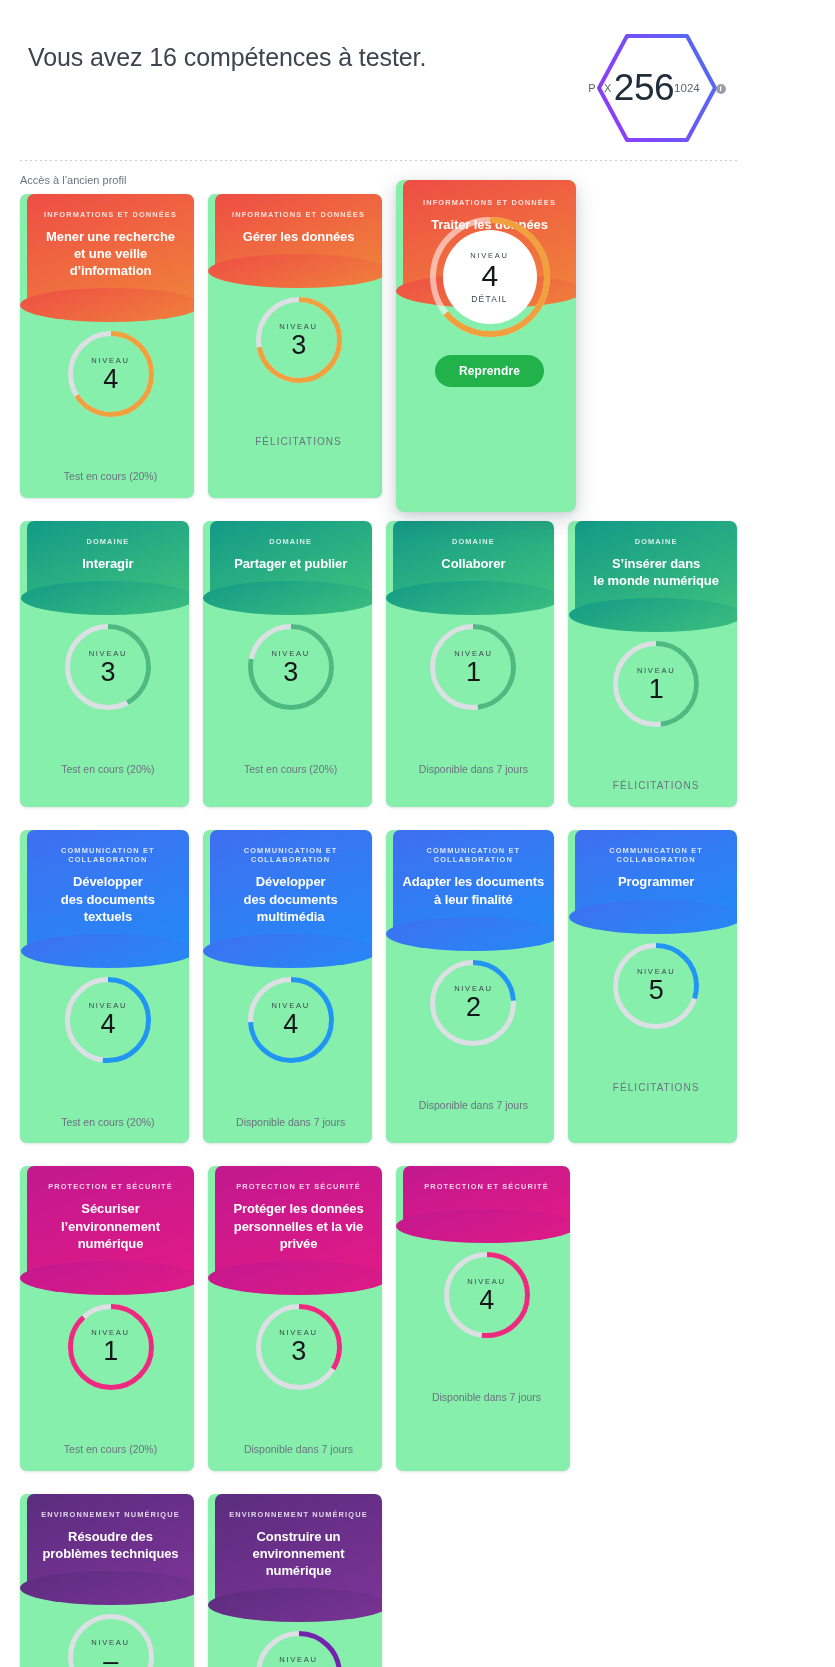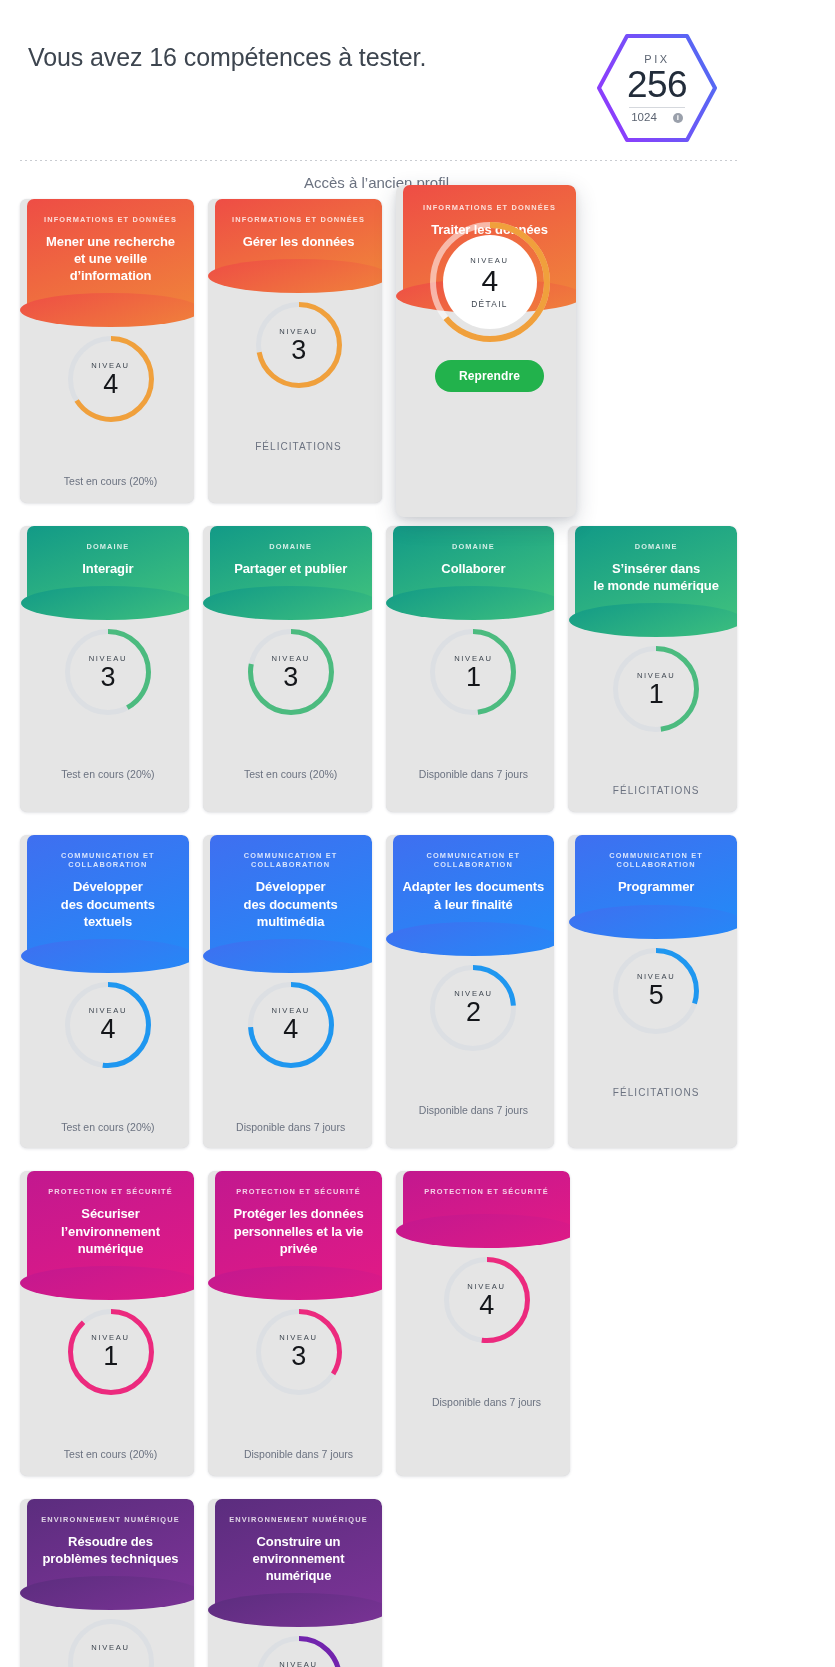--- a/index.html
+++ b/index.html
@@ -20,21 +20,21 @@
   }
   .header-text {
     font-size: 25px; line-height: 1.42; color: #3d454f; font-weight: 400;
     letter-spacing: -0.1px; padding-top: 14px;
   }
   .header-text div { white-space: nowrap; }
 
   .pix-badge { position: relative; width: 120px; height: 124px; margin-right: 12px; }
   .pix-badge svg { position: absolute; inset: 0; }
   .pix-inner {
-    position: absolute; inset: 0; display: flex; flex-direction: column;
+    position: absolute; inset: 0; display: flex; flex-direction: row;
     align-items: center; justify-content: center;
   }
   .pix-label {
     font-size: 11px; letter-spacing: 2.6px; color: #5b6371; font-weight: 400;
     margin-bottom: 1px;
   }
   .pix-score {
     font-size: 37px; font-weight: 400; color: #222c3a; line-height: 1.02;
     letter-spacing: -0.5px;
   }
@@ -48,30 +48,30 @@
     text-align: center; font-weight: bold;
   }
 
   
   .separator {
     margin: 0 0 0 0; height: 1px;
     background-image: linear-gradient(to right, #c9ccd1 0 2px, transparent 2px 5px);
     background-size: 5px 1px; background-repeat: repeat-x;
   }
   .old-profile-link {
-    text-align: center; font-size: 15px; color: #6b7280; padding: 13px 4px 0 0;
+    text-align: left; font-size: 11px; color: #6b7280; padding: 13px 4px 0 0;
     cursor: pointer;
   }
 
   
   .grid { margin-top: 8px; }
   .row { display: flex; gap: 14px; margin-bottom: 23px; }
 
   .card {
-    width: 174px; background: #e5e5e5; border-radius: 7px;
+    width: 174px; background: #86efac; border-radius: 7px;
     box-shadow: 0 1px 3px rgba(40,50,70,0.14), 0 0 1px rgba(40,50,70,0.10);
     overflow: hidden; position: relative; cursor: pointer; padding-left: 7px;
   }
   .card-head {
     position: relative; padding: 16px 10px 26px; text-align: center;
     color: #fff; border-radius: 7px 7px 0 0;
   }
   .card-head::after {
     content: ""; position: absolute; left: -4%; right: -4%; bottom: -17px;
     height: 34px; background: inherit; border-radius: 50%;

